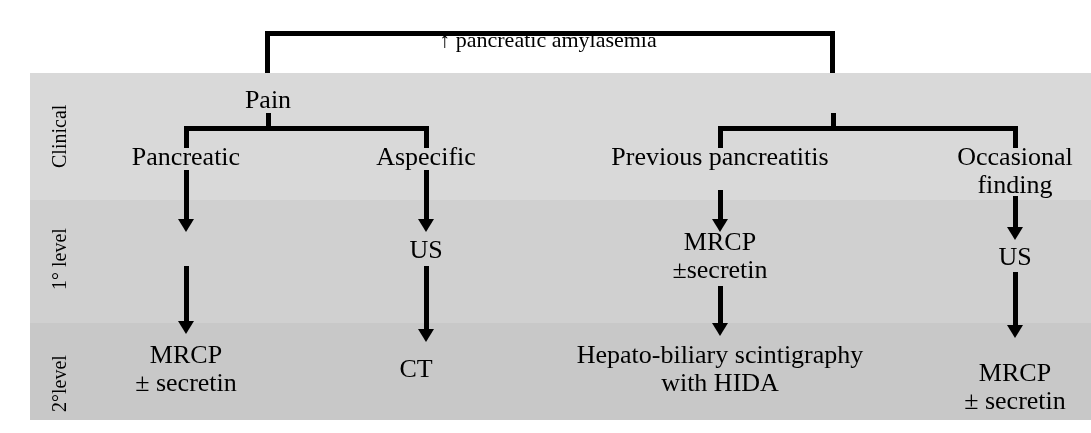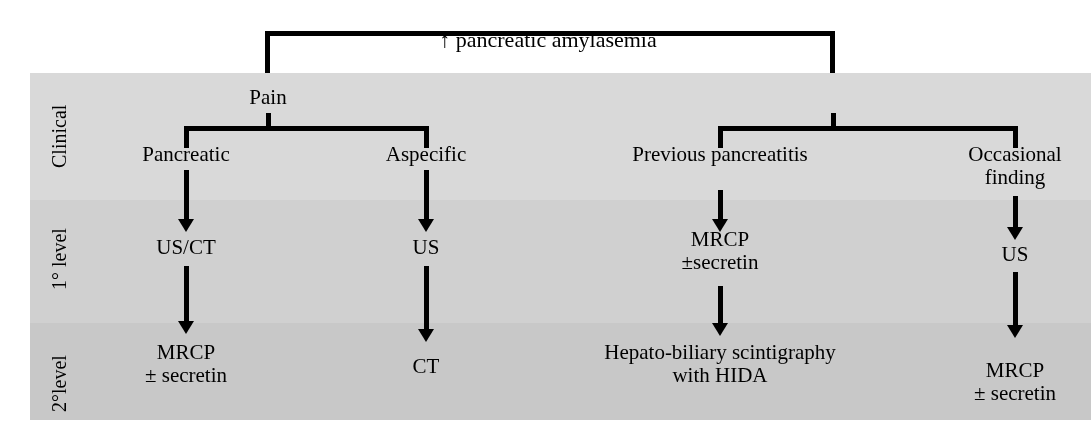--- a/index.html
+++ b/index.html
@@ -13,21 +13,21 @@
   .band{position:absolute;left:0;width:100%;}
   .band-clinical{top:0;height:127px;background:#d9d9d9;}
   .band-l1{top:127px;height:123px;background:#d0d0d0;}
   .band-l2{top:250px;height:97px;background:#c8c8c8;}
 
   
   .vlabel{position:absolute;font-size:20px;white-space:nowrap;
           transform:rotate(-90deg);transform-origin:left top;}
 
   
-  .node{position:absolute;text-align:center;font-size:21px;line-height:1.08;
+  .node{position:absolute;text-align:center;font-size:26px;line-height:1.08;
         white-space:pre-line;transform:translateX(-50%);}
 
   
   .vline{position:absolute;background:#000;width:5px;}
   .hline{position:absolute;background:#000;height:5px;}
 
   .arrow{position:absolute;transform:translateX(-50%);}
   .arrow .shaft{position:absolute;left:50%;top:0;width:5px;margin-left:-2.5px;background:#000;}
   .arrow .head{position:absolute;left:50%;margin-left:-8px;width:0;height:0;
                border-left:8px solid transparent;border-right:8px solid transparent;
@@ -85,21 +85,20 @@
   </div>
   <div class="arrow" style="left:720px;top:190px;width:20px;height:42px;">
     <div class="shaft" style="height:29px;"></div>
     <div class="head" style="top:29px;"></div>
   </div>
   <div class="arrow" style="left:1015px;top:196px;width:20px;height:44px;">
     <div class="shaft" style="height:31px;"></div>
     <div class="head" style="top:31px;"></div>
   </div>
 
-  <div class="node" style="left:186px;top:236px;width:180px;">US/CT</div>
   <div class="node" style="left:426px;top:236px;width:140px;">US</div>
   <div class="node" style="left:720px;top:228px;width:230px;">MRCP
 ±secretin</div>
   <div class="node" style="left:1015px;top:243px;width:140px;">US</div>
 
   <div class="arrow" style="left:186px;top:266px;width:20px;height:68px;">
     <div class="shaft" style="height:55px;"></div>
     <div class="head" style="top:55px;"></div>
   </div>
   <div class="arrow" style="left:426px;top:266px;width:20px;height:76px;">
@@ -110,19 +109,19 @@
     <div class="shaft" style="height:37px;"></div>
     <div class="head" style="top:37px;"></div>
   </div>
   <div class="arrow" style="left:1015px;top:272px;width:20px;height:66px;">
     <div class="shaft" style="height:53px;"></div>
     <div class="head" style="top:53px;"></div>
   </div>
 
   <div class="node" style="left:186px;top:341px;width:200px;">MRCP
 ± secretin</div>
-  <div class="node" style="left:426px;top:355px;width:140px;">CT</div>
+  <div class="node" style="left:416px;top:355px;width:140px;">CT</div>
   <div class="node" style="left:720px;top:341px;width:360px;">Hepato-biliary scintigraphy
 with HIDA</div>
   <div class="node" style="left:1015px;top:359px;width:160px;">MRCP
 ± secretin</div>
 
 </div>
 
 </body></html>

